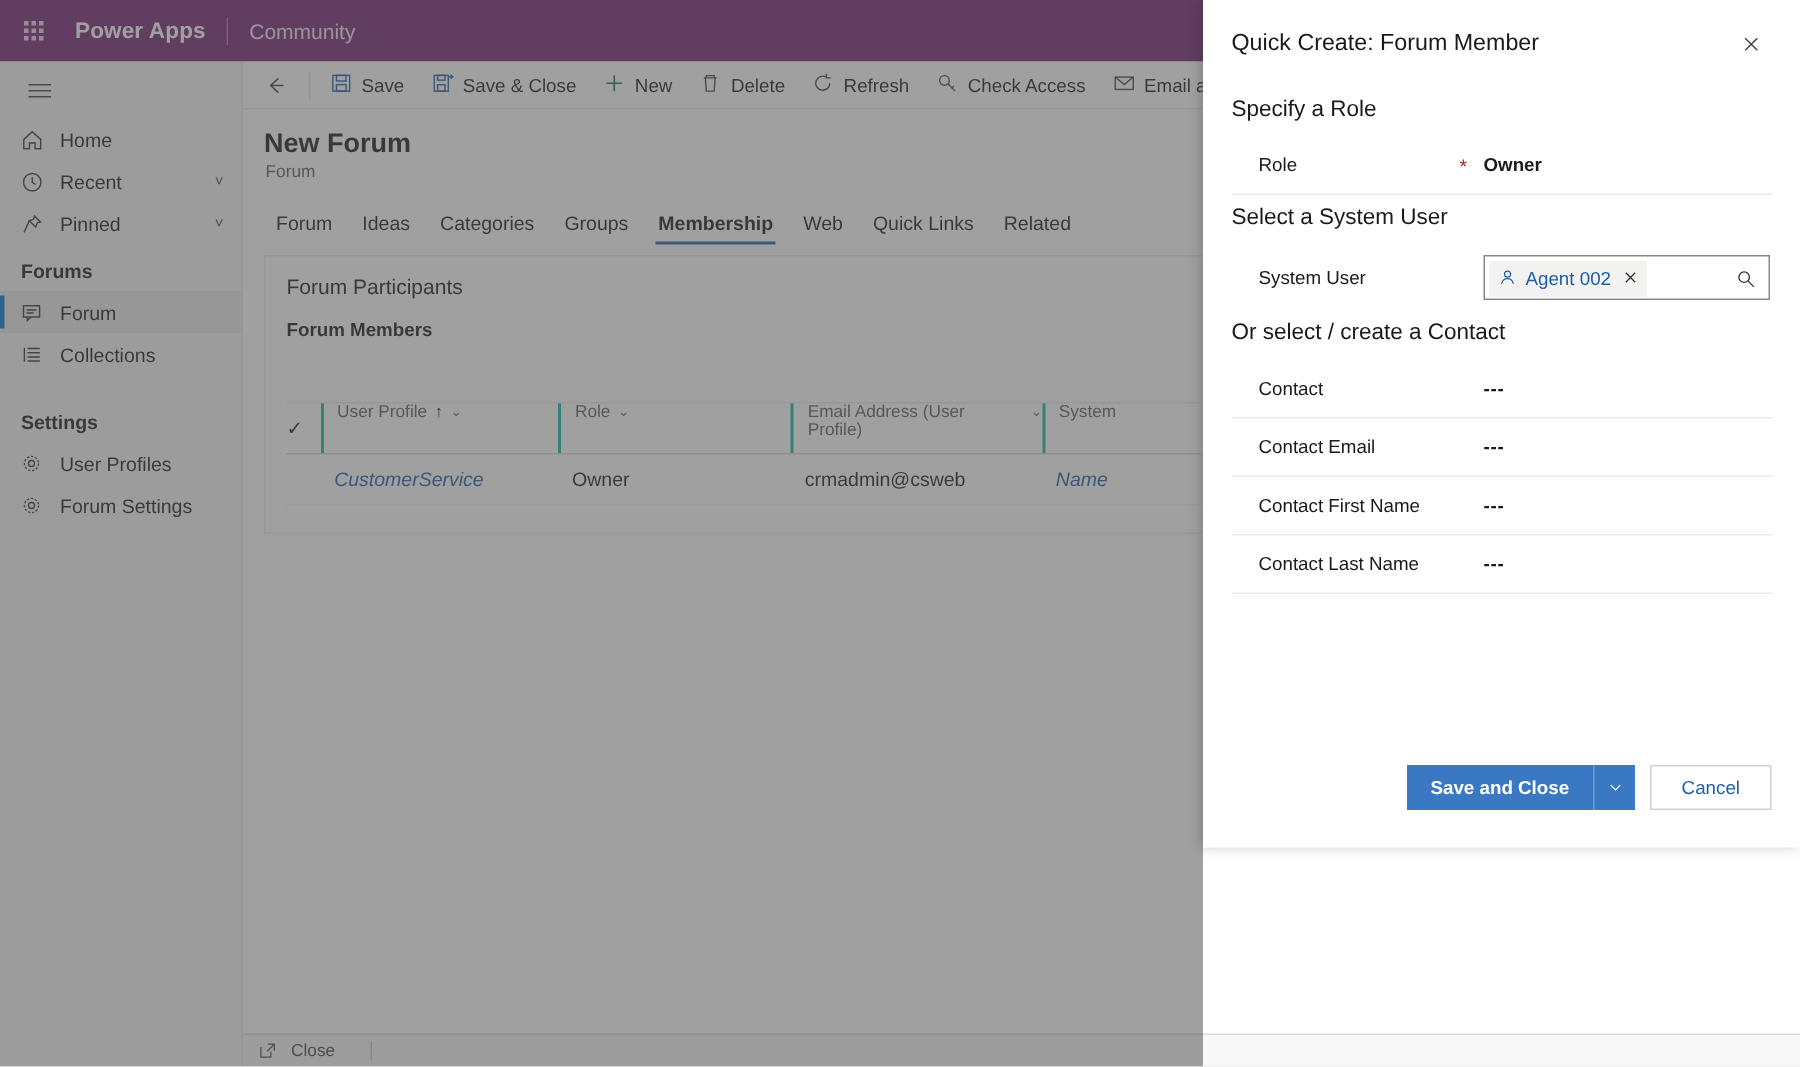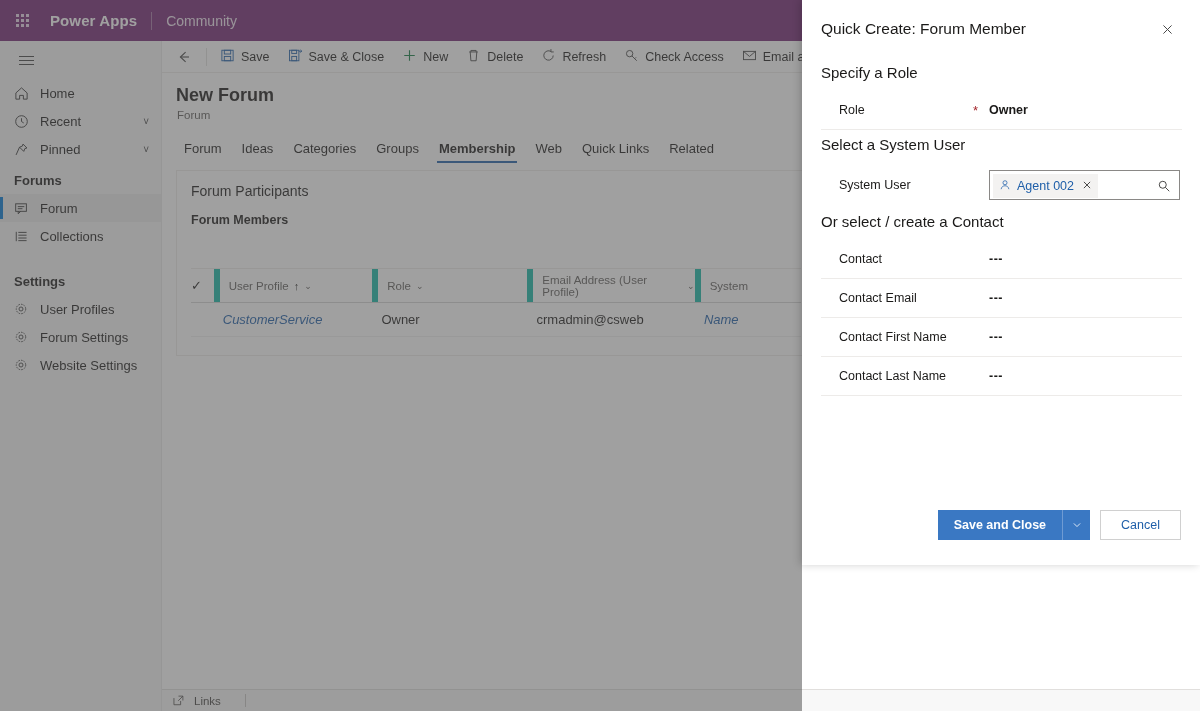--- a/index.html
+++ b/index.html
@@ -108,22 +108,22 @@
   }
   .grid-sec-title { font-size: 14px; color: #1b1a19; padding: 12px 0 0 14px; }
   .grid-sub-title { font-size: 12.5px; font-weight: 600; color: #1b1a19; padding: 14px 0 0 14px; }
   .grid-toolbar { height: 34px; border-bottom: 1px solid #edebe9; margin: 8px 14px 0 14px; }
   .gridhead {
     display: flex; align-items: center; height: 34px;
     border-bottom: 1px solid #d6d6d6; margin: 0 14px; font-size: 11.5px; color: #605e5c;
   }
   .gh-check { width: 26px; display: flex; align-items: center; color: #1b1a19; font-size: 13px; }
   .gh-cell {
-    display: flex; align-items: center; gap: 5px; height: 100%;
-    border-left: 6px solid #14b8a6; padding-left: 9px;
+    display: flex; gap: 5px; height: 100%;
+    border-left: 2px solid #14b8a6; padding-left: 9px;
   }
   .gh-cell .sortarrow { font-size: 11px; color: #1b1a19; }
   .gh-cell .cv { font-size: 9px; color: #605e5c; }
   .gridrow {
     display: flex; align-items: center; height: 34px; margin: 0 14px;
     border-bottom: 1px solid #f0f0f0; font-size: 13px; color: #1b1a19;
   }
   .gr-check { width: 26px; }
   .gr-cell { padding-left: 9px; }
   .gr-cell.link { color: #1f5fa9; font-style: italic; }
@@ -306,29 +306,20 @@
         <span class="lbl">User Profiles</span>
       </div>
       <div class="nav-item">
         <span class="ic">
           <svg width="14" height="14" viewBox="0 0 16 16">
               <circle cx="8" cy="8" r="2.3" fill="none" stroke="#333" stroke-width="1"></circle>
               <circle cx="8" cy="8" r="5.4" fill="none" stroke="#333" stroke-width="1" stroke-dasharray="1.8 1.3"></circle>
             </svg>
         </span>
         <span class="lbl">Forum Settings</span>
-      </div>
-      <div class="nav-item">
-        <span class="ic">
-          <svg width="14" height="14" viewBox="0 0 16 16">
-              <circle cx="8" cy="8" r="2.3" fill="none" stroke="#333" stroke-width="1"></circle>
-              <circle cx="8" cy="8" r="5.4" fill="none" stroke="#333" stroke-width="1" stroke-dasharray="1.8 1.3"></circle>
-            </svg>
-        </span>
-        <span class="lbl">Website Settings</span>
       </div>
     </div>
 
     <div class="cmdbar">
       <div class="back-btn">
         <svg width="16" height="16" viewBox="0 0 16 16">
             <path d="M9.6 3.2 L4.4 8 L9.6 12.8" fill="none" stroke="#444" stroke-width="1.1"></path>
             <path d="M4.6 8 H13" stroke="#444" stroke-width="1.1"></path>
           </svg>
       </div>
@@ -464,21 +455,21 @@
       </div>
     </div>
 
     <div class="statusbar">
       <div class="sb-ic">
         <svg width="13" height="13" viewBox="0 0 16 16">
             <path d="M2.4 5 V13.2 H10.6 V8.6" fill="none" stroke="#484644" stroke-width="1"></path>
             <path d="M8 2.6 H13.4 V8 M13.4 2.6 L7.6 8.4" fill="none" stroke="#484644" stroke-width="1"></path>
           </svg>
       </div>
-      <span>Links</span>
+      <span>Close</span>
       <span class="sb-div"></span>
     </div>
   </div>
 
   <div class="dimmer"></div>
 
   <div class="panel">
 
     <div class="panel-head">
       <div class="panel-title">Quick Create: Forum Member</div>

